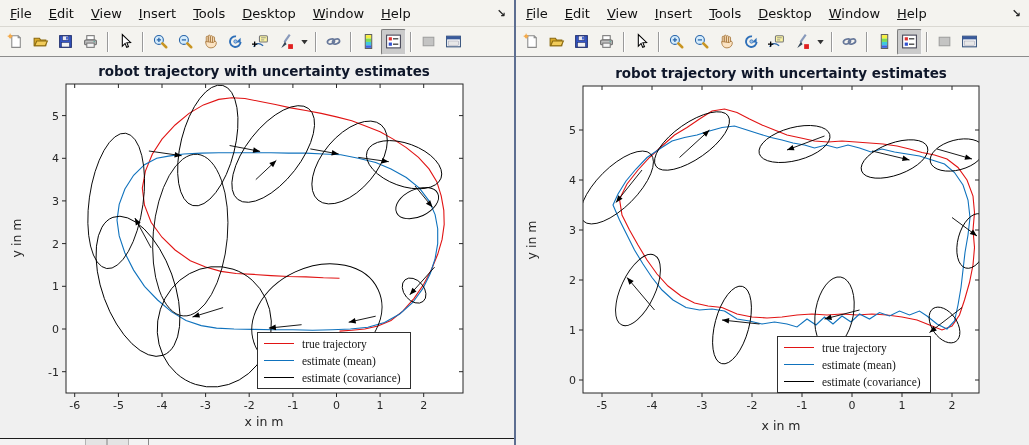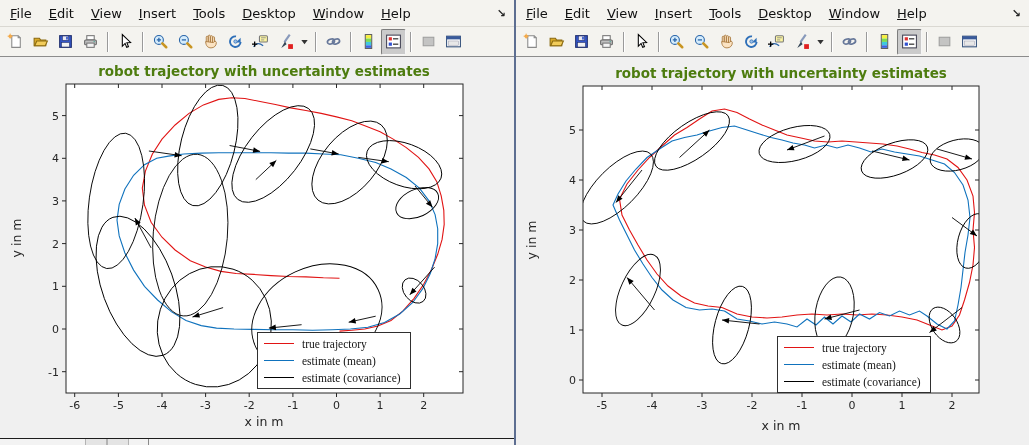--- a/index.html
+++ b/index.html
@@ -15,21 +15,21 @@
   .dock-arrow{margin-left:auto;margin-right:8px;font-size:11px;color:#222;font-weight:bold;}
   .toolbar{position:relative;height:29px;background:#f4f3ef;border-bottom:1px solid #8c8c8c;
            display:flex;align-items:center;padding-left:3px;z-index:10;}
   .tbtn{width:23px;height:24px;display:flex;align-items:center;justify-content:center;
         border:1px solid transparent;border-radius:2px;flex:0 0 auto;}
   .tbtn.pressed{background:#cbcbcb;border-style:solid;border-color:#7d7d7d #f6f6f6 #f6f6f6 #7d7d7d;}
   .tbtn.narrow{width:11px;}
   .sep{width:1px;height:20px;background:#9a9a9a;border-right:1px solid #fff;margin:0 4px;flex:0 0 auto;}
   .canvas{position:absolute;left:0;top:56px;right:0;bottom:0;background:#f0f0f0;}
   svg.plot{position:absolute;left:0;top:0;width:100%;height:100%;pointer-events:none;z-index:5;}
-  .plot-title{position:absolute;font-size:13.5px;font-weight:bold;color:#4d7c0f;white-space:nowrap;
+  .plot-title{position:absolute;font-size:13.5px;font-weight:bold;color:#0f172a;white-space:nowrap;
               transform:translateX(-50%);z-index:6;}
   .axlabel{position:absolute;font-size:12.5px;color:#262626;white-space:nowrap;z-index:6;}
   .xlab{transform:translateX(-50%);}
   .ylab{transform:translate(-50%,-50%) rotate(-90deg);}
   .legend{position:absolute;background:#fff;border:1px solid #2f2f2f;padding:2px 9px 2px 6px;z-index:7;}
   .lrow{display:flex;align-items:center;height:17px;font-family:Liberation Serif, serif;}
   .lswatch{width:30px;height:0;border-top:1.6px solid #000;margin-right:8px;flex:0 0 auto;}
   .llabel{font-size:11.5px;color:#141414;white-space:nowrap;}
   .fragment{position:absolute;left:0;top:439px;width:514px;height:6px;background:#f3f3f3;z-index:1;}
   .frag-btn{position:absolute;top:0;height:6px;background:#e4e4e4;border:1px solid #b3b3b3;border-top:none;}

